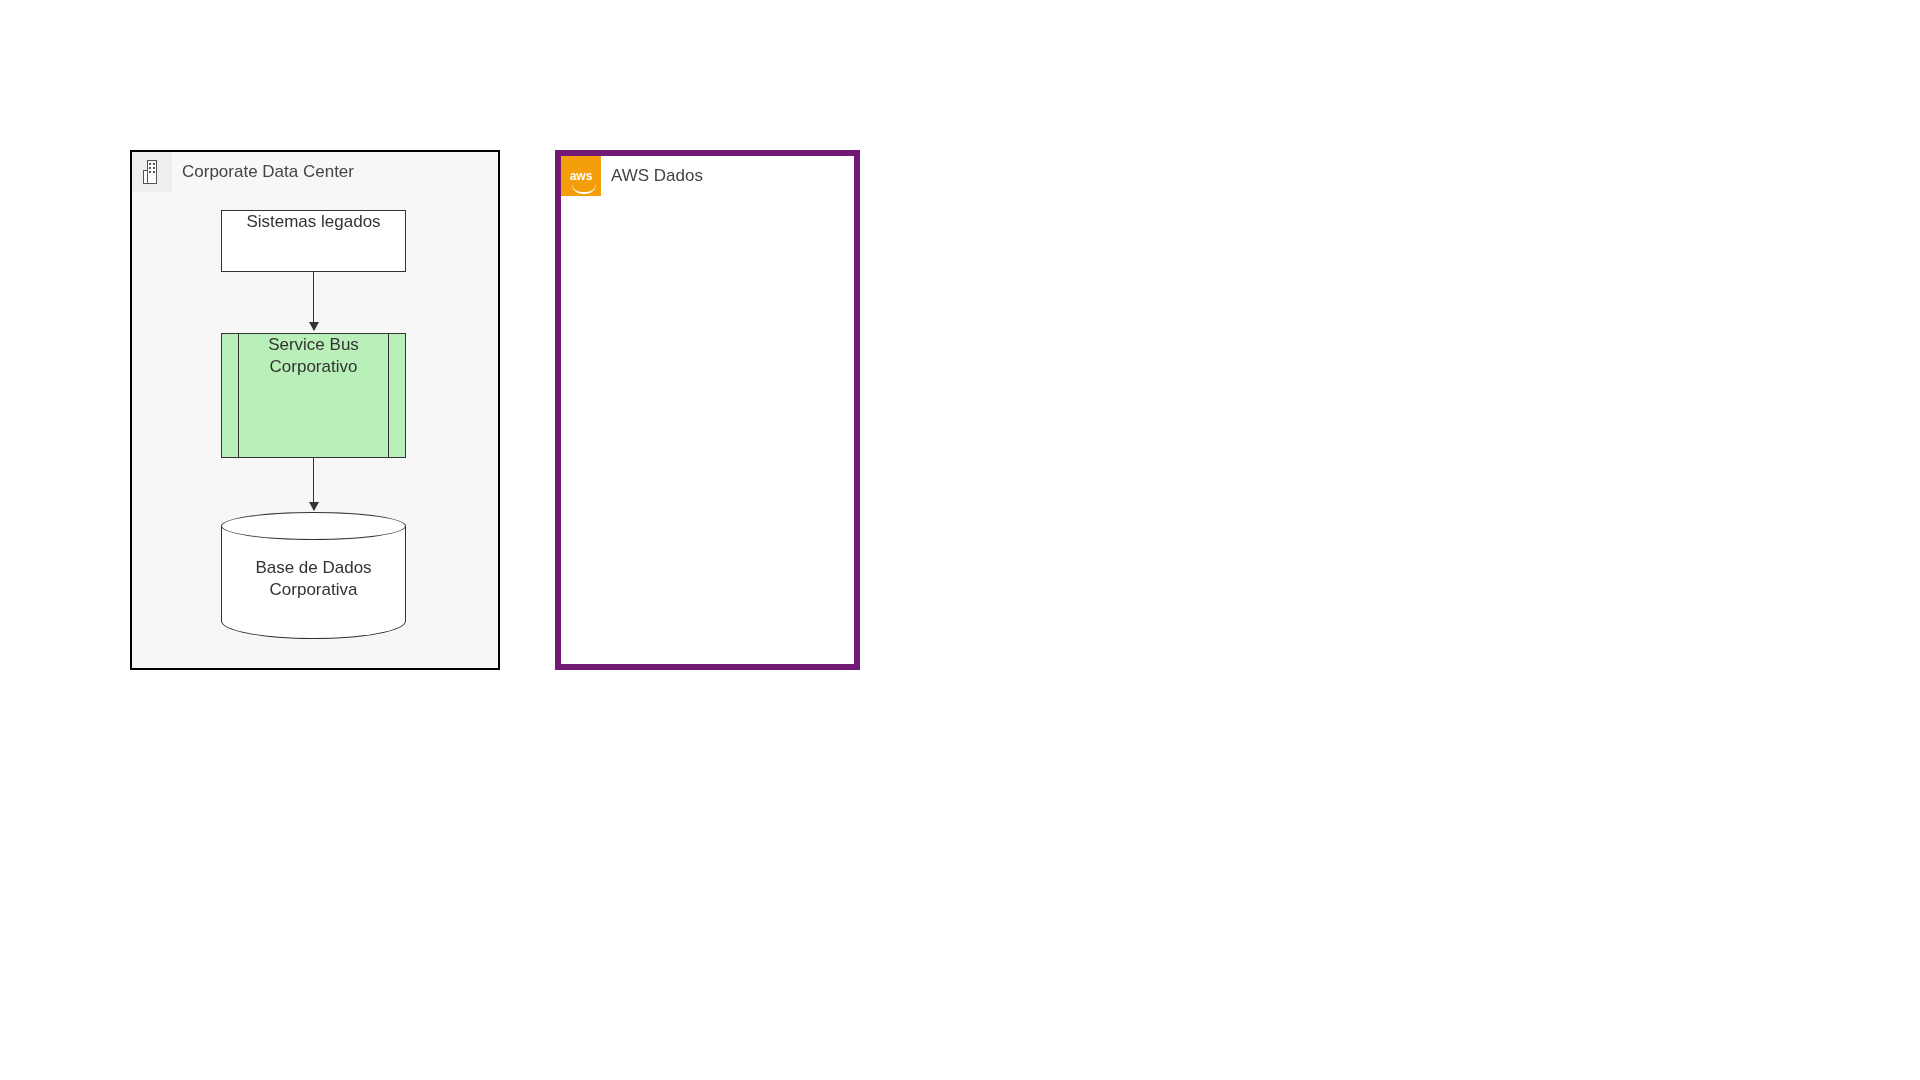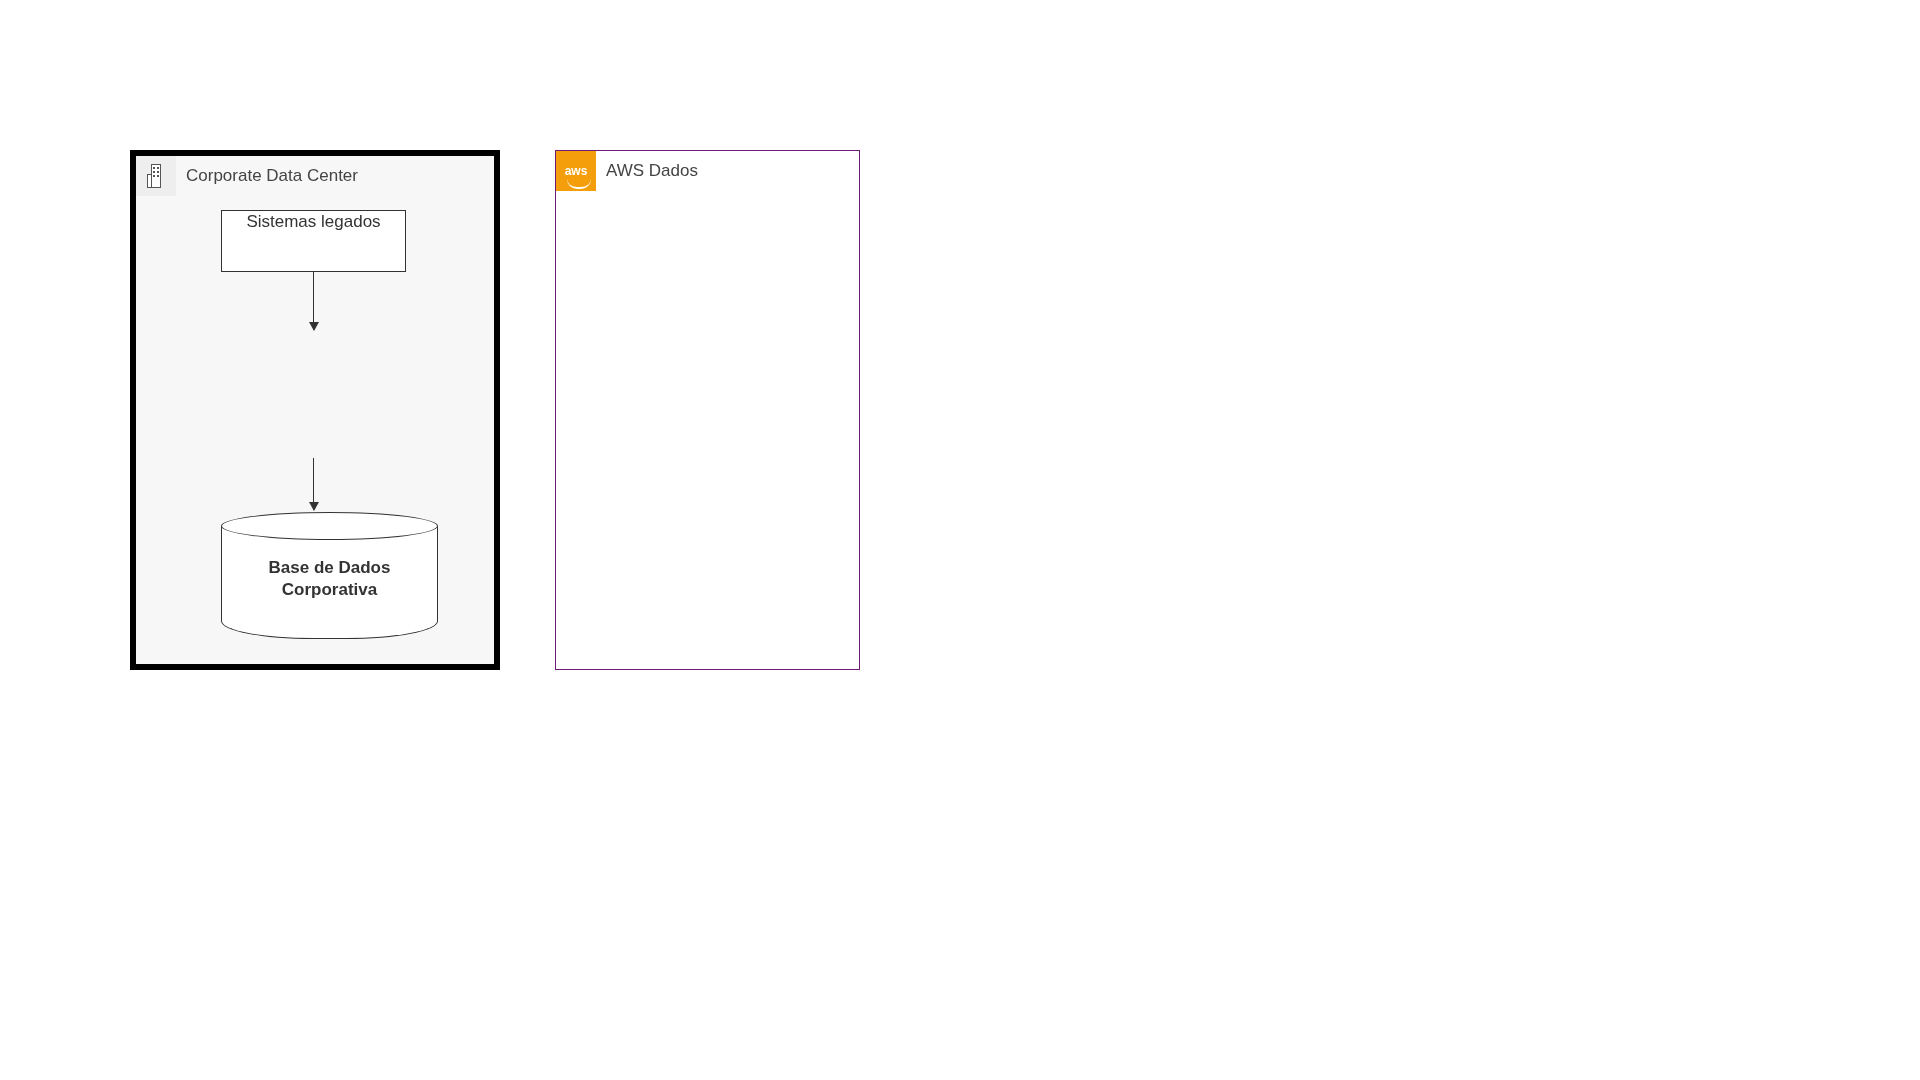--- a/index.html
+++ b/index.html
@@ -1,19 +1,19 @@
 <!DOCTYPE html>
 <html><head>
 <meta charset="utf-8">
 <style>
   html,body{margin:0;padding:0;width:1920px;height:1080px;background:#fff;font-family:Arial,Helvetica,sans-serif;color:#333;}
   .canvas{position:relative;width:1920px;height:1080px;}
   .group-box{position:absolute;box-sizing:border-box;}
-  .corp-box{left:130px;top:150px;width:370px;height:520px;border:6px solid #000000;background:#f7f7f7;}
-  .aws-box{left:555px;top:150px;width:305px;height:520px;border:1px solid #701a75;background:#fff;}
+  .corp-box{left:130px;top:150px;width:370px;height:520px;border:2px solid #000000;background:#f7f7f7;}
+  .aws-box{left:555px;top:150px;width:305px;height:520px;border:6px solid #701a75;background:#fff;}
   .group-header{position:absolute;top:0;left:0;height:40px;display:flex;align-items:center;}
   .icon-square{width:40px;height:40px;display:flex;align-items:center;justify-content:center;}
   .corp-box .icon-square{background:#eee;}
   .aws-box  .icon-square{background:#f59e0b;}
   .group-label{font-size:17px;color:#444;margin-left:10px;}
   
   .building-icon{position:relative;width:18px;height:24px;}
   .building-icon .tower{position:absolute;left:4px;top:0;width:10px;height:24px;border:1px solid #555;background:#fff;box-sizing:border-box;}
   .building-icon .wing{position:absolute;left:0;top:10px;width:4px;height:14px;border:1px solid #555;border-right:none;background:#fff;box-sizing:border-box;}
   .building-icon .win{position:absolute;width:2px;height:2px;background:#555;}
@@ -21,21 +21,21 @@
   .aws-icon{color:#fff;font-size:12px;font-weight:bold;line-height:1;position:relative;}
   .aws-icon .smile{position:absolute;left:2px;top:14px;width:24px;height:8px;border:2px solid #fff;border-top:none;border-left:none;border-right:none;border-radius:0 0 12px 12px;}
   
   .node{position:absolute;box-sizing:border-box;display:flex;align-items:flex-start;justify-content:center;text-align:center;font-size:17px;line-height:1.3;}
   .rect-node{left:221px;top:210px;width:185px;height:62px;border:1px solid #333;background:#fff;}
   .bus-node{left:221px;top:333px;width:185px;height:125px;border:1px solid #333;background:#b9f0b9;}
   .bus-node::before,.bus-node::after{content:"";position:absolute;top:-1px;bottom:-1px;width:0;border-left:1px solid #333;}
   .bus-node::before{left:16px;}
   .bus-node::after{right:16px;}
   
-  .db-node{position:absolute;left:221px;top:512px;width:217px;height:127px;font-weight:bold;}
+  .db-node{position:absolute;left:221px;top:512px;width:185px;height:127px;}
   .db-body{position:absolute;left:0;right:0;top:14px;bottom:0;border:1px solid #333;border-top:none;border-radius:0 0 92px 92px / 0 0 18px 18px;background:#fff;box-sizing:border-box;}
   .db-top{position:absolute;left:0;right:0;top:0;height:28px;border:1px solid #333;border-radius:50%;background:#fff;box-sizing:border-box;z-index:2;}
   .db-label{position:absolute;left:0;right:0;top:45px;text-align:center;font-size:17px;line-height:1.3;z-index:3;}
   
   .arrow{position:absolute;left:313px;width:0;border-left:1px solid #333;}
   .arrow::after{content:"";position:absolute;left:-5px;bottom:-1px;width:0;height:0;border-left:5px solid transparent;border-right:5px solid transparent;border-top:9px solid #333;}
   .arrow1{top:272px;height:58px;}
   .arrow2{top:458px;height:52px;}
 </style>
 </head>
@@ -69,20 +69,23 @@
       <div class="group-label">AWS Dados</div>
     </div>
   </div>
 
   <div class="node rect-node">
     <span>Sistemas legados</span>
   </div>
 
   <div class="arrow arrow1"></div>
 
+  <div class="node bus-node">
+    <span>Service Bus Corporativo</span>
+  </div>
 
   <div class="arrow arrow2"></div>
 
   <div class="db-node">
     <div class="db-body"></div>
     <div class="db-top"></div>
     <div class="db-label">Base de Dados Corporativa</div>
   </div>
 
 </div>

